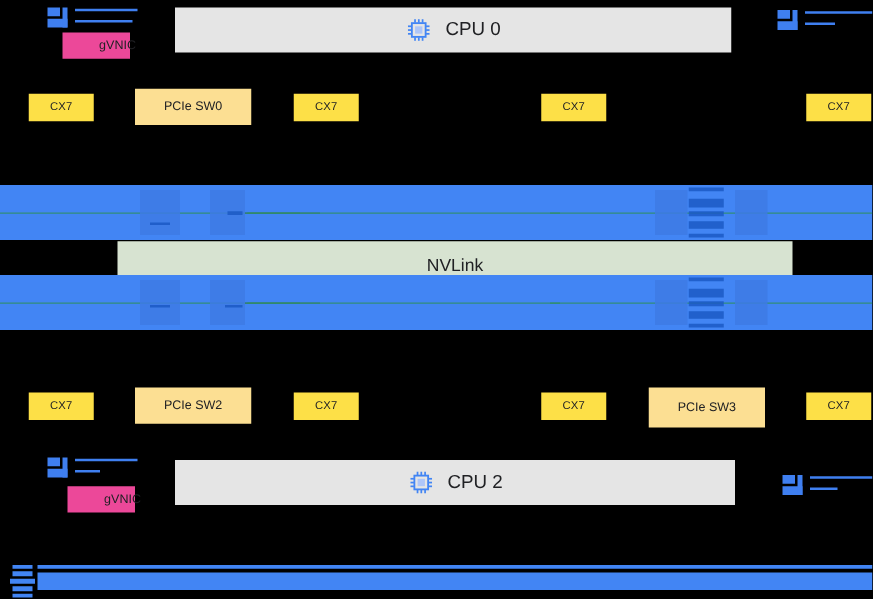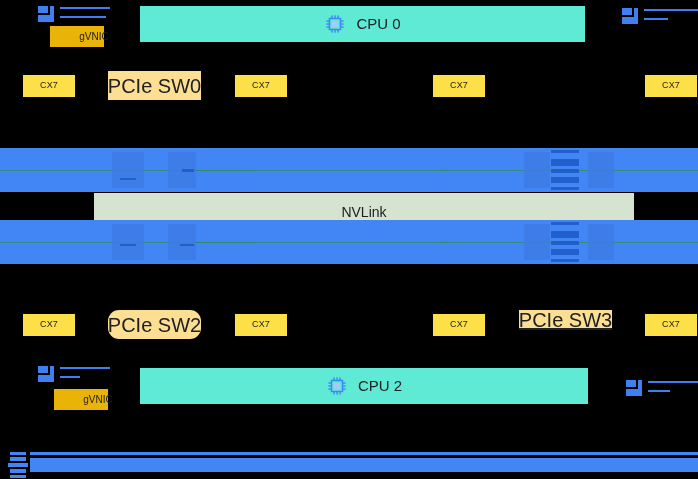--- a/index.html
+++ b/index.html
@@ -24,29 +24,29 @@
     line-height: 1.1;
     white-space: nowrap;
   }
   .box-cx7 {
     background: #fde047;
     font-size: 9px;
     letter-spacing: .2px;
   }
   .box-sw {
     background: #fcdf93;
-    font-size: 20px;
+    font-size: 10px;
   }
   .box-gvnic {
-    background: #eab308;
+    background: #ec4899;
     font-size: 10px;
     padding-left: 34px;
   }
   .box-cpu {
-    background: #5eead4;
+    background: #e5e5e5;
     font-size: 15px;
     color: #202124;
     gap: 10px;
     justify-content: center;
     text-align: right;
   }
   .box-nvlink {
     background: #d7e3d1;
     font-size: 14px;
     color: #202124;
@@ -208,24 +208,24 @@
   <div class="abs box box-cx7" style="left:235px; top:314px; width:52px; height:22px;">
     <span>CX7</span>
   </div>
   <div class="abs box box-cx7" style="left:433px; top:314px; width:52px; height:22px;">
     <span>CX7</span>
   </div>
   <div class="abs box box-cx7" style="left:645px; top:314px; width:52px; height:22px;">
     <span>CX7</span>
   </div>
 
-  <div class="abs box box-sw" style="left:108px; top:310px; width:93px; height:29px;border-radius:11px;">
+  <div class="abs box box-sw" style="left:108px; top:310px; width:93px; height:29px;">
     <span>PCIe SW2</span>
   </div>
-  <div class="abs box box-sw" style="left:519px; top:310px; width:93px; height:20px;text-decoration:underline;">
+  <div class="abs box box-sw" style="left:519px; top:310px; width:93px; height:32px;">
     <span>PCIe SW3</span>
   </div>
 
   <div class="abs nic-glyph" style="left:38px; top:366px; width:72px; height:18px;">
     <div class="nic-line" style="left:22px; top:1px;  width:50px;"></div>
     <div class="nic-line" style="left:22px; top:10px; width:20px;"></div>
     <div class="nic-blk" style="left:0px;  top:0px;  width:10px; height:7px;"></div>
     <div class="nic-blk" style="left:0px;  top:9px;  width:16px; height:7px;"></div>
     <div class="nic-blk" style="left:12px; top:0px;  width:4px;  height:16px;"></div>
   </div>

